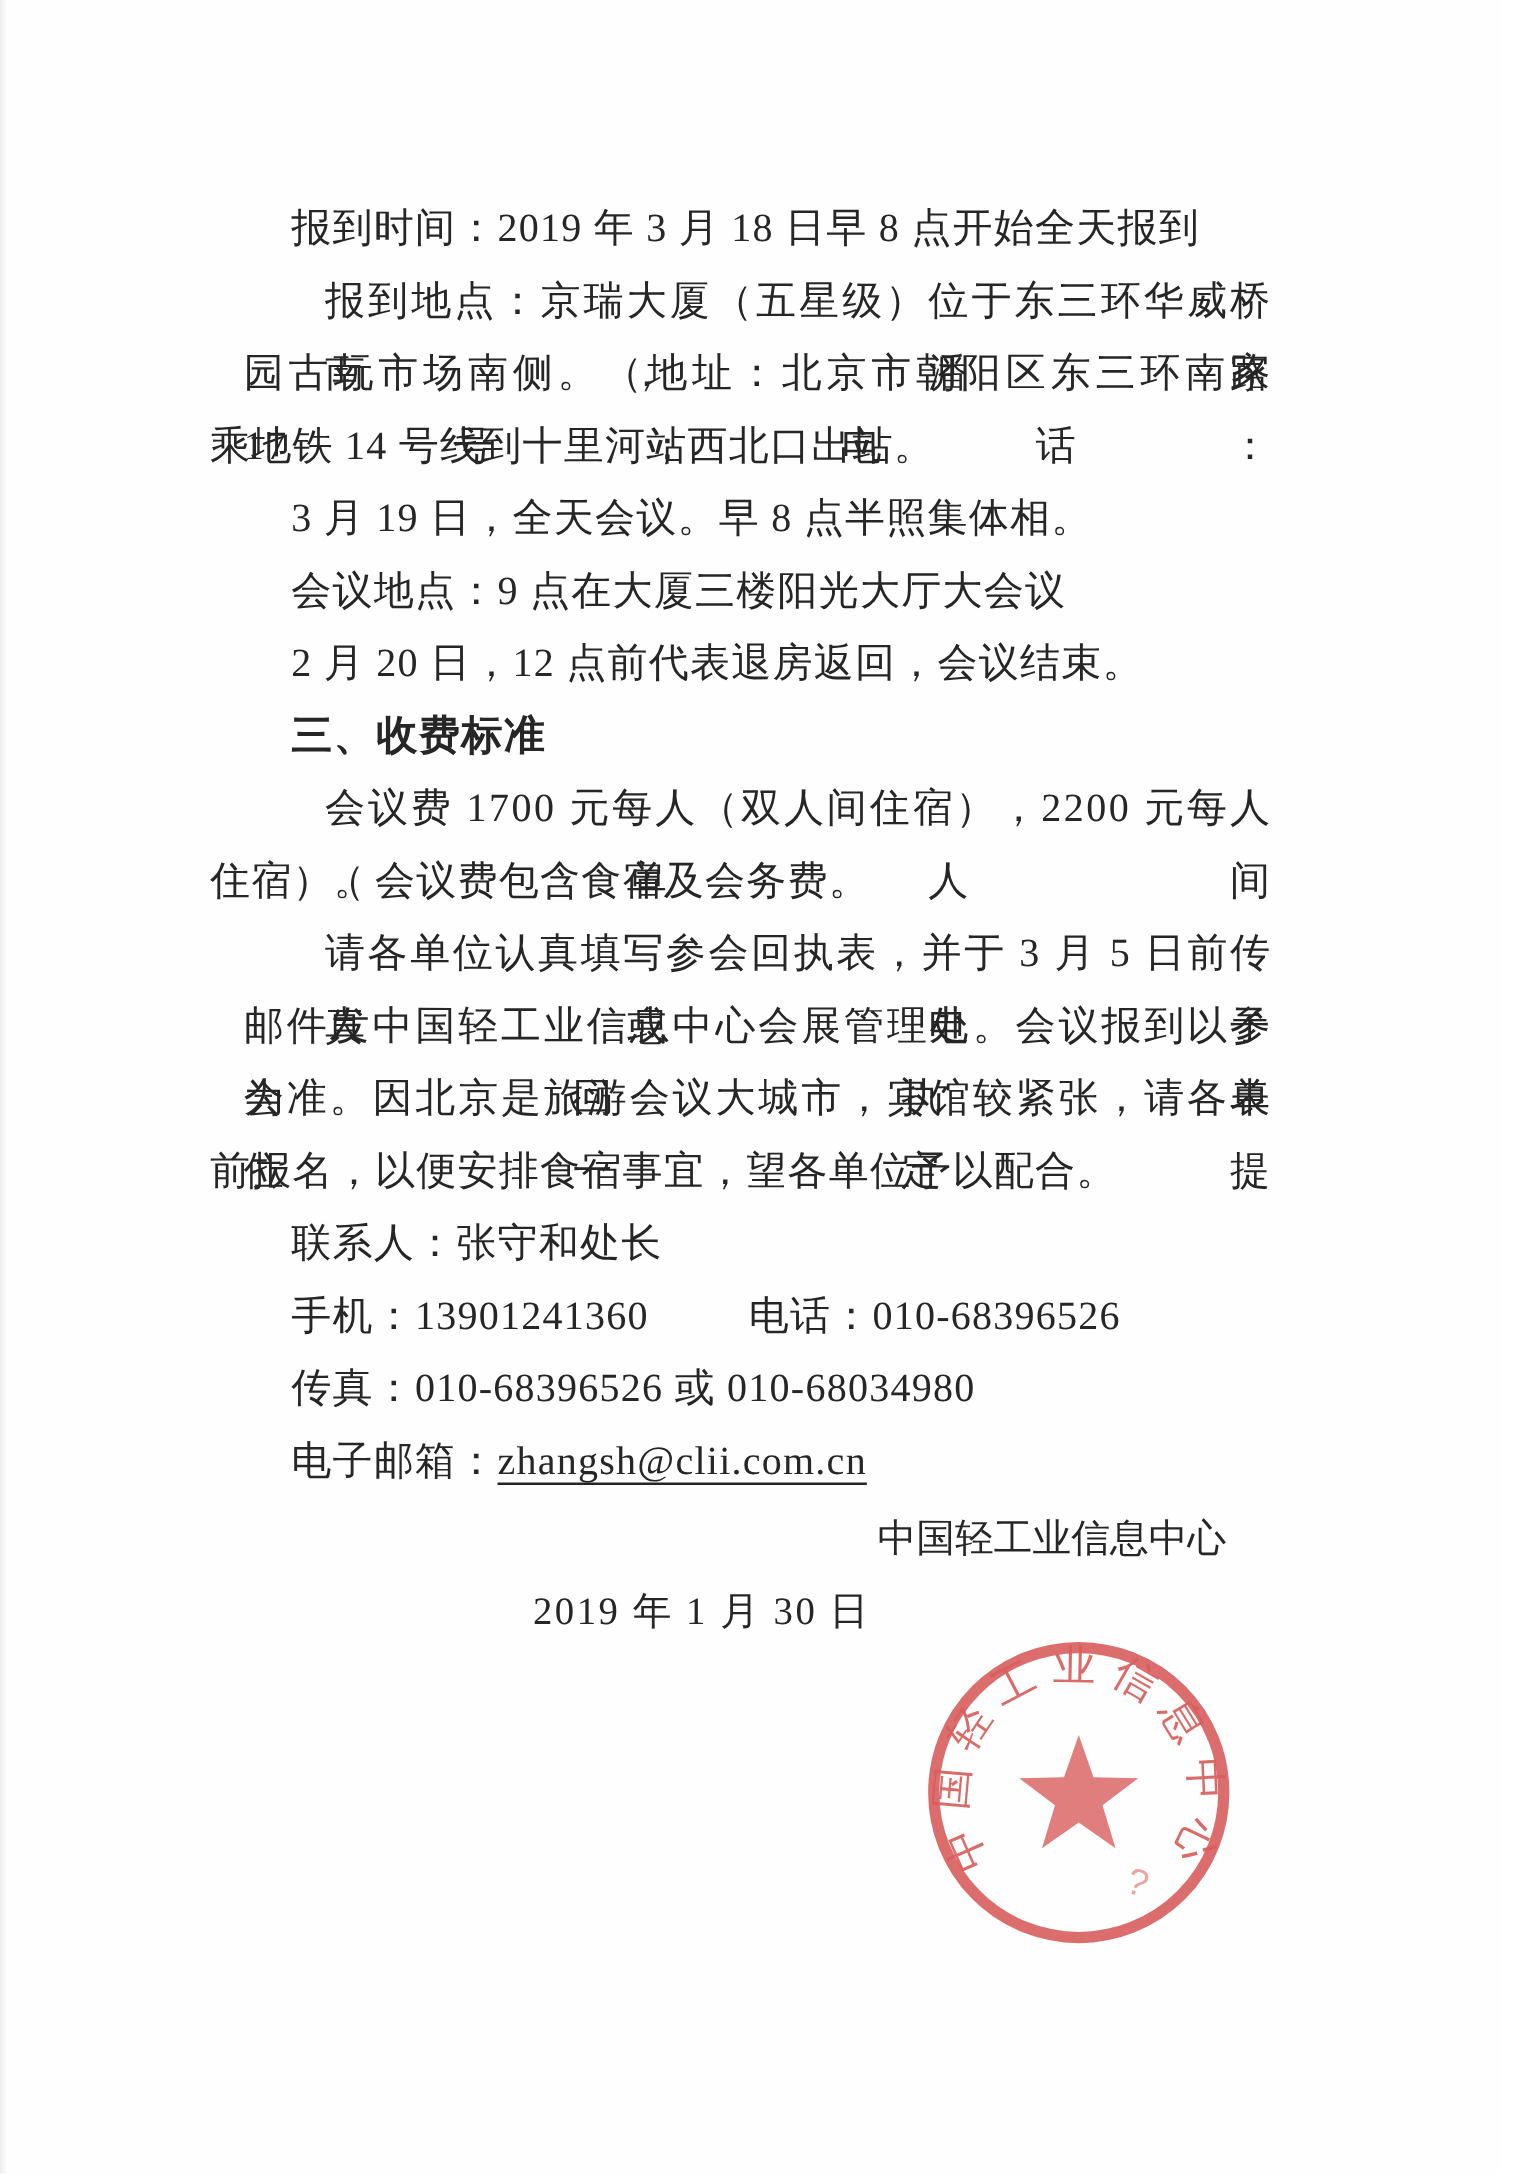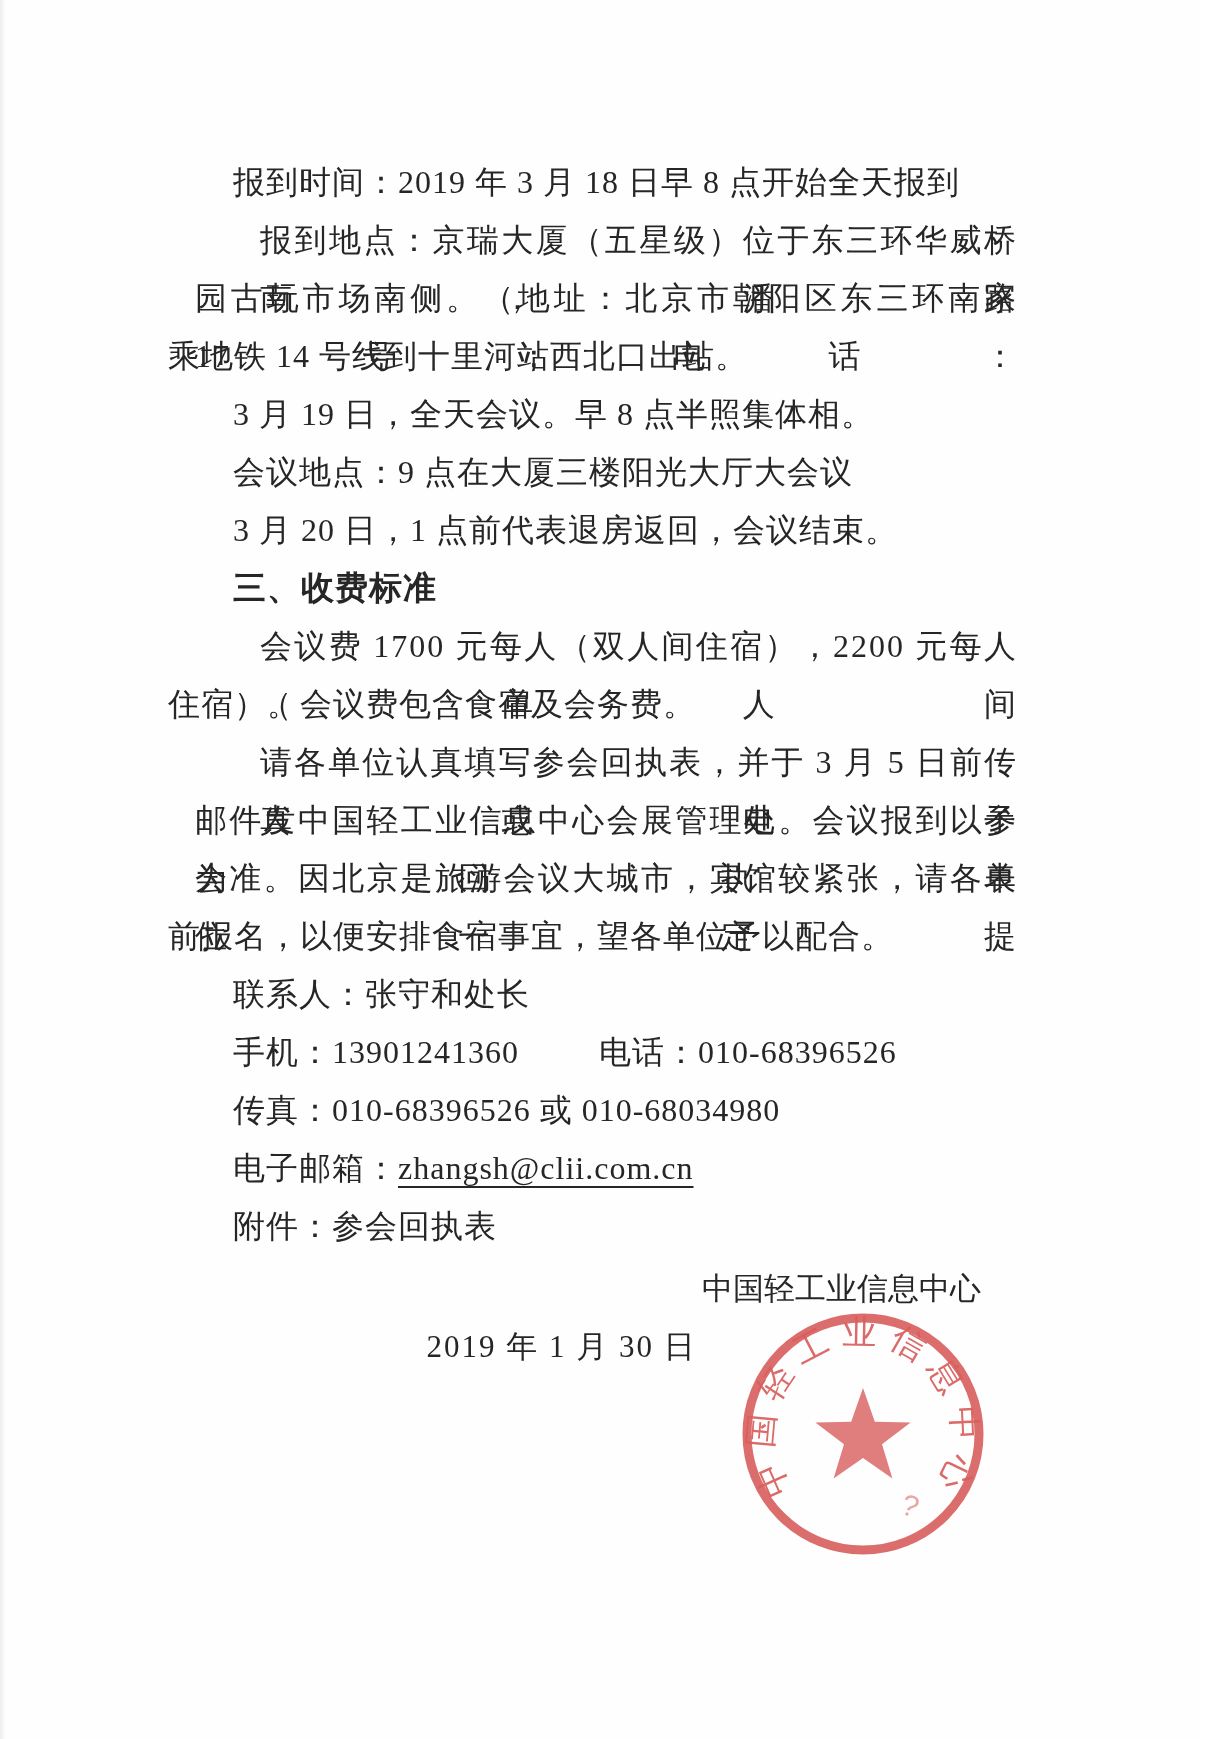--- a/index.html
+++ b/index.html
@@ -73,41 +73,40 @@
 <div class="page">
   <div class="scan-edge"></div>
 
   <div class="doc">
     <div class="line indent">报到时间：2019 年 3 月 18 日早 8 点开始全天报到</div>
     <div class="line indent just">报到地点：京瑞大厦（五星级）位于东三环华威桥南，潘家</div>
     <div class="line just">园古玩市场南侧。（地址：北京市朝阳区东三环南路 17 号；电话：</div>
     <div class="line">乘地铁 14 号线到十里河站西北口出站。</div>
     <div class="line indent">3 月 19 日，全天会议。早 8 点半照集体相。</div>
     <div class="line indent">会议地点：9 点在大厦三楼阳光大厅大会议</div>
-    <div class="line indent">3 月 20 日，1 点前代表退房返回，会议结束。</div>
+    <div class="line indent">2 月 20 日，12 点前代表退房返回，会议结束。</div>
     <div class="line indent bold">三、收费标准</div>
     <div class="line indent just">会议费 1700 元每人（双人间住宿），2200 元每人（单人间</div>
     <div class="line">住宿）。会议费包含食宿及会务费。</div>
     <div class="line indent just">请各单位认真填写参会回执表，并于 3 月 5 日前传真或电子</div>
     <div class="line just">邮件发中国轻工业信息中心会展管理处。会议报到以参会回执表</div>
     <div class="line just">为准。因北京是旅游会议大城市，宾馆较紧张，请各单位一定提</div>
     <div class="line">前报名，以便安排食宿事宜，望各单位予以配合。</div>
     <div class="line indent">联系人：张守和处长</div>
 
     <div class="line indent">
       <span>手机：13901241360</span><span class="gap"></span><span>电话：010-68396526</span>
     </div>
 
     <div class="line indent">传真：010-68396526 或 010-68034980</div>
 
     <div class="line indent">
       <span>电子邮箱：</span><span class="u">zhangsh@clii.com.cn</span>
     </div>
 
-    <div class="line indent">附件：参会回执表</div>
 
     <div class="line sig">中国轻工业信息中心</div>
     <div class="line date">2019 年 1 月 30 日</div>
   </div>
 
   <svg class="seal" viewBox="0 0 252 252" xmlns="http://www.w3.org/2000/svg">
     <circle cx="126" cy="126" r="116" fill="none" stroke="#d5504e" stroke-width="9" opacity="0.9"></circle>
     <path id="sealArc" d="M 55.1,181.4 A 90,90 0 1 1 196.9,181.4" fill="none"></path>
     <text font-size="34" fill="#d5504e" opacity="0.92" letter-spacing="11">
       <textPath href="#sealArc">中国轻工业信息中心</textPath>

